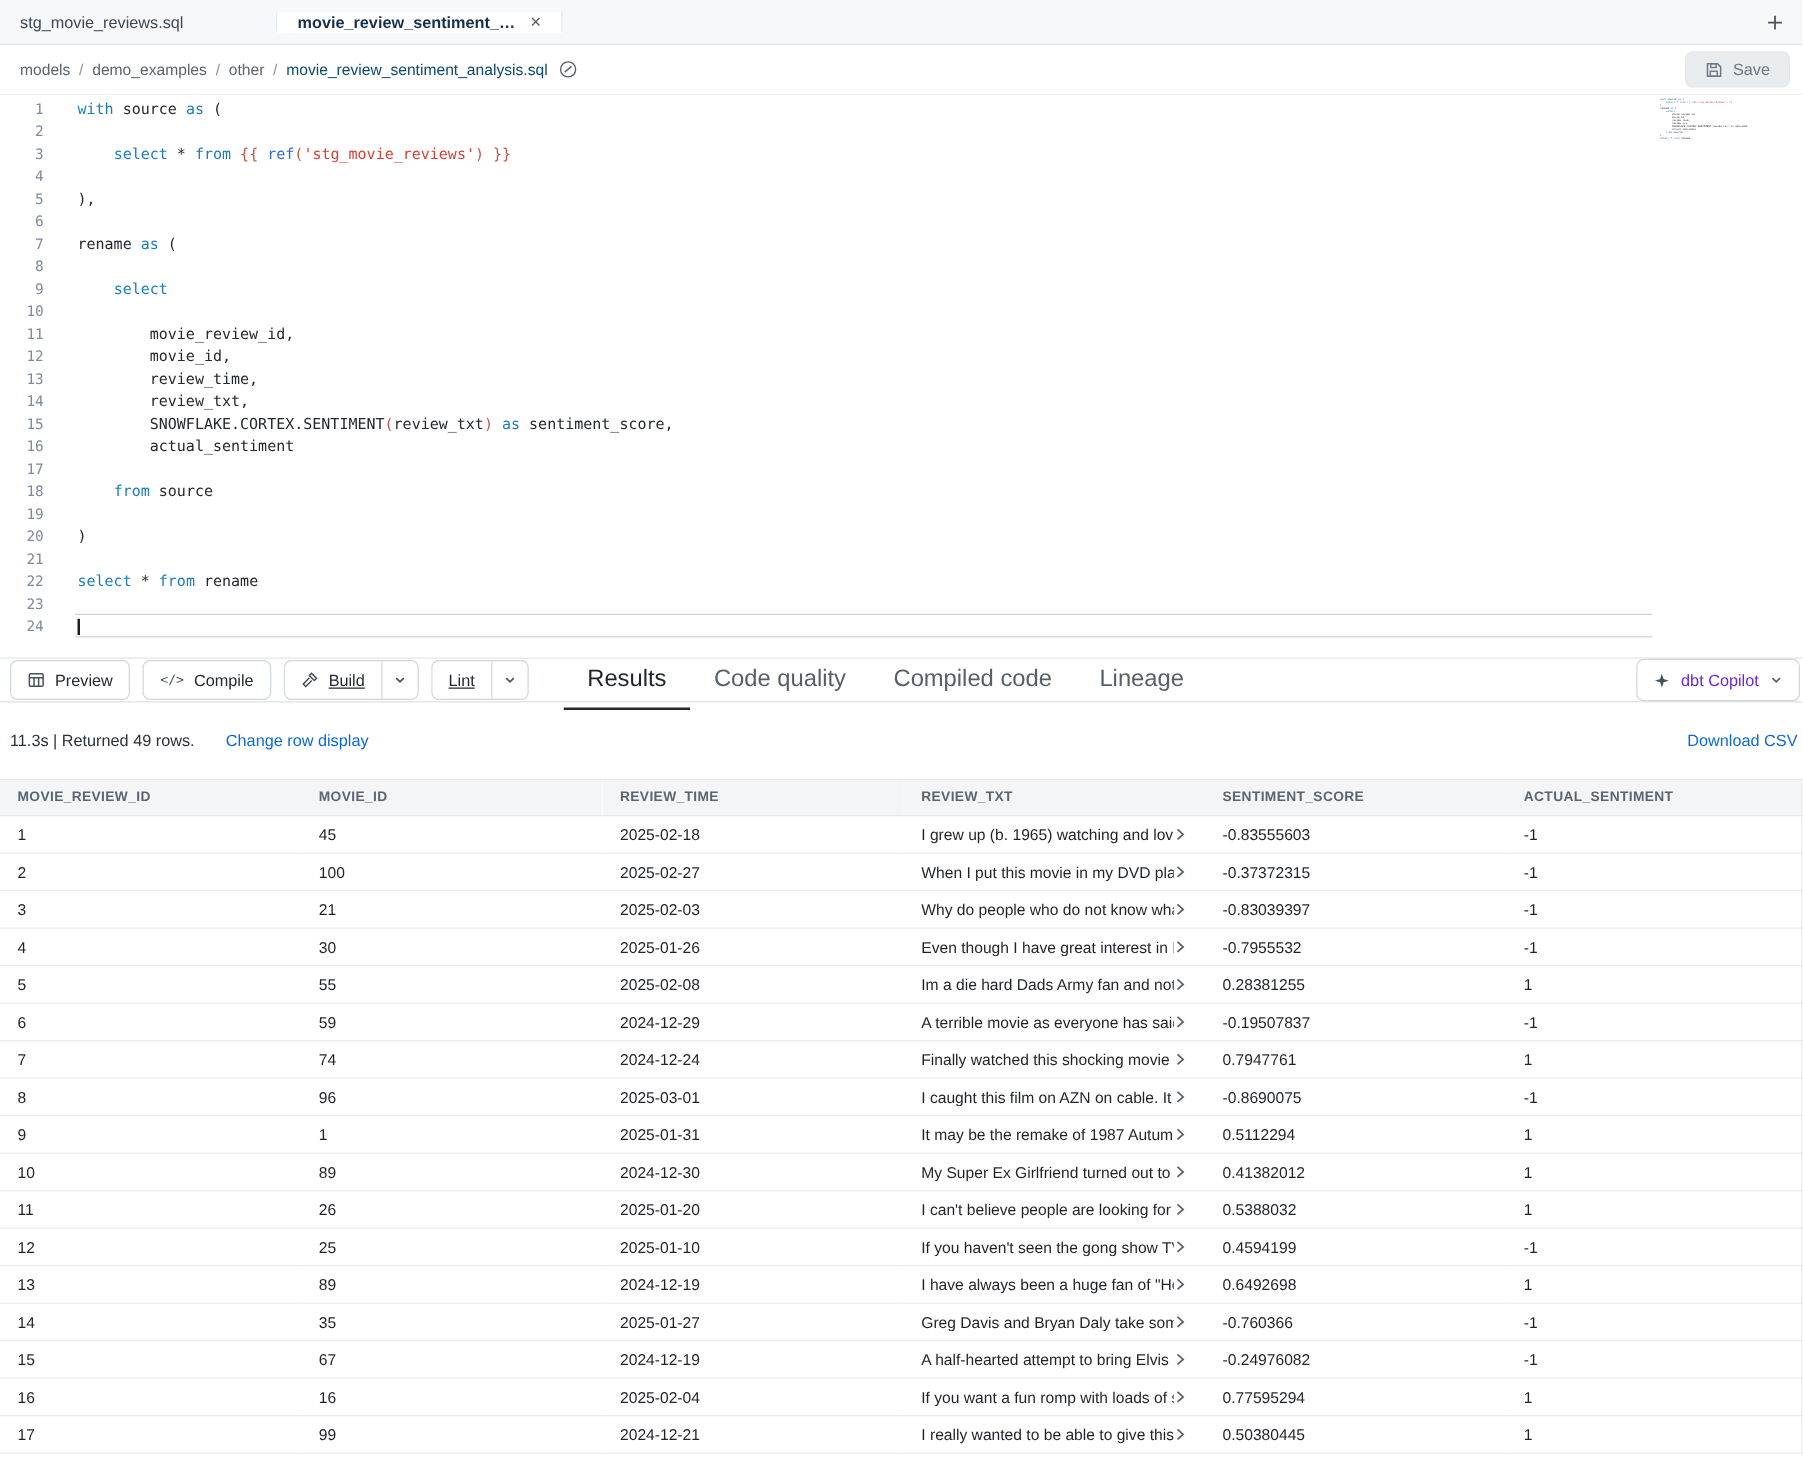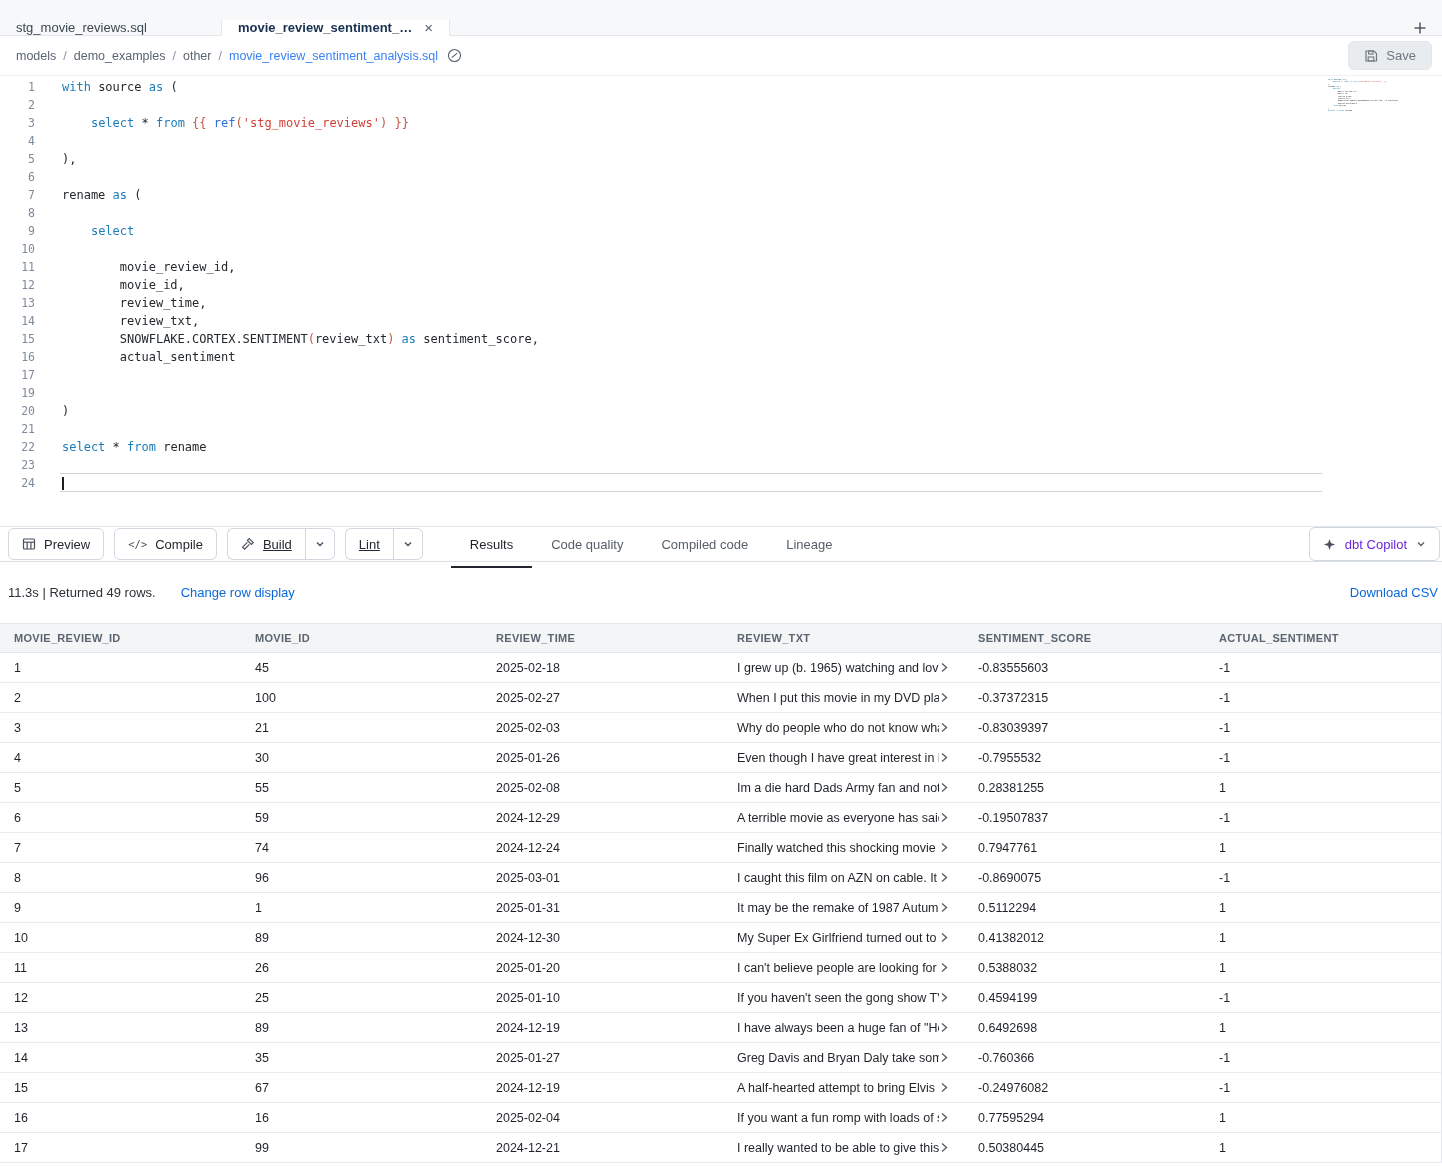--- a/index.html
+++ b/index.html
@@ -1,33 +1,33 @@
 <!DOCTYPE html>
 <html><head>
 <meta charset="utf-8">
 <style>
   * { margin:0; padding:0; box-sizing:border-box; }
   html,body { width:1442px; height:1166px; overflow:hidden; background:#fff;
     font-family:"Liberation Sans", sans-serif; color:#24292f; }
 
   
-  .tabbar { height:36px; display:flex; align-items:flex-end; background:#f7f8fa;
+  .tabbar { height:36px; display:flex; align-items:center; background:#f7f8fa;
     border-bottom:1px solid #e3e6ea; position:relative; }
   .tab { display:flex; align-items:center; padding:0 16px; font-size:13px; color:#3d4753;
     border-right:1px solid #e3e6ea; min-width:222px; cursor:pointer; background:#f7f8fa; }
   .tab.active { background:#fff; font-weight:700; color:#17304f; border-bottom:1px solid #fff; margin-bottom:-1px; }
   .tab .close { margin-left:12px; color:#57606a; font-size:15px; font-weight:400; line-height:1; }
   .newtab { margin-left:auto; width:44px; display:flex; align-items:center; justify-content:center; color:#57606a; cursor:pointer; }
 
   
   .crumbbar { height:40px; display:flex; align-items:center; padding:0 10px 0 16px;
     background:#fff; border-bottom:1px solid #eef0f2; }
   .breadcrumb { display:flex; align-items:center; gap:7px; font-size:12.5px; color:#5b6570; }
   .breadcrumb .sep { color:#8a939d; }
-  .breadcrumb .part:last-of-type { color:#3b82f6; }
+  .breadcrumb .part:last-of-type { color:#0c4a6e; }
   .crumb-icon { margin-left:9px; color:#57606a; display:flex; align-items:center; }
   .save-btn { margin-left:auto; height:29px; padding:0 15px; background:#e9ecef; border:1px solid #e3e6ea;
     border-radius:6px; color:#6e7781; font-size:13px; display:flex; align-items:center; gap:8px; cursor:default; }
 
   
   .editor { position:relative; height:450px; background:#fff; overflow:hidden;
     font-family:"DejaVu Sans Mono", monospace; font-size:12px; line-height:18px; padding-top:2px; }
   .code-row { display:flex; height:18px; white-space:pre; }
   .ln { width:48px; flex:none; text-align:right; padding-right:13px; color:#7e8b9c; font-size:11.5px; }
   .code-line { padding-left:14px; }
@@ -50,21 +50,21 @@
   .btn { height:32px; border:1px solid #d0d7de; border-radius:6px; background:#fff; cursor:pointer;
     display:flex; align-items:center; gap:8px; padding:0 13px; font-size:13px; color:#24292f; }
   .btn + .btn, .btn + .split, .split + .split, .split + .btn { margin-left:10px; }
   .split { display:flex; }
   .split .btn-main { border-radius:6px 0 0 6px; border-right:none;text-decoration:underline; }
   .split .btn-caret { width:30px; border:1px solid #d0d7de; border-radius:0 6px 6px 0; background:#fff;
     display:flex; align-items:center; justify-content:center; color:#57606a; cursor:pointer; }
   .icn { display:flex; align-items:center; color:#49515b; }
   .code-glyph { font-family:"DejaVu Sans Mono", monospace; font-size:10.5px; color:#49515b; }
   .rtabs { display:flex; align-items:stretch; height:46px; margin-left:28px; }
-  .rtab { padding:0 19px; display:flex; align-items:center; font-size:13px; color:#57606a;
+  .rtab { padding:0 19px; display:flex; align-items:center; font-size:19px; color:#57606a;
     position:relative; cursor:pointer;text-align:right; }
   .rtab.active { color:#1f2328; }
   .rtab.active::after { content:""; position:absolute; left:0; right:0; bottom:-1px; height:2px; background:#23282e; }
   .copilot { margin-left:auto; margin-right:-6px; height:34px; border:1px solid #d0d7de; border-radius:6px;
     background:#fff; display:flex; align-items:center; gap:9px; padding:0 13px; font-size:13px; color:#6d28d9; cursor:pointer; }
 
   
   .statusrow { height:61px; display:flex; align-items:center; padding:0 8px; font-size:13px; color:#2b3138; background:#fff; }
   .link { color:#0b68d9; cursor:pointer; }
   .change-display { margin-left:25px; }
@@ -145,20 +145,21 @@
         <div class="code-row"><span class="ln">8</span><span class="code-line"></span></div>
         <div class="code-row"><span class="ln">9</span><span class="code-line"><span class="tok-pl">    </span><span class="tok-kw">select</span></span></div>
         <div class="code-row"><span class="ln">10</span><span class="code-line"></span></div>
         <div class="code-row"><span class="ln">11</span><span class="code-line"><span class="tok-pl">        movie_review_id,</span></span></div>
         <div class="code-row"><span class="ln">12</span><span class="code-line"><span class="tok-pl">        movie_id,</span></span></div>
         <div class="code-row"><span class="ln">13</span><span class="code-line"><span class="tok-pl">        review_time,</span></span></div>
         <div class="code-row"><span class="ln">14</span><span class="code-line"><span class="tok-pl">        review_txt,</span></span></div>
         <div class="code-row"><span class="ln">15</span><span class="code-line"><span class="tok-pl">        SNOWFLAKE.CORTEX.SENTIMENT</span><span class="tok-jj">(</span><span class="tok-pl">review_txt</span><span class="tok-jj">)</span><span class="tok-pl"> </span><span class="tok-kw">as</span><span class="tok-pl"> sentiment_score,</span></span></div>
         <div class="code-row"><span class="ln">16</span><span class="code-line"><span class="tok-pl">        actual_sentiment</span></span></div>
         <div class="code-row"><span class="ln">17</span><span class="code-line"></span></div>
+        <div class="code-row"><span class="ln">18</span><span class="code-line"><span class="tok-pl">    </span><span class="tok-kw">from</span><span class="tok-pl"> source</span></span></div>
         <div class="code-row"><span class="ln">19</span><span class="code-line"></span></div>
         <div class="code-row"><span class="ln">20</span><span class="code-line"><span class="tok-pl">)</span></span></div>
         <div class="code-row"><span class="ln">21</span><span class="code-line"></span></div>
         <div class="code-row"><span class="ln">22</span><span class="code-line"><span class="tok-kw">select</span><span class="tok-pl"> * </span><span class="tok-kw">from</span><span class="tok-pl"> rename</span></span></div>
         <div class="code-row"><span class="ln">23</span><span class="code-line"></span></div>
         <div class="code-row current"><span class="ln">24</span><span class="code-line"><span class="cursor"></span></span></div>
       </div>
     <div class="minimap">
       <div class="minimap-inner" id="minimap-inner"><div><span class="tok-kw">with</span><span class="tok-pl"> source </span><span class="tok-kw">as</span><span class="tok-pl"> (</span></div><div></div><div><span class="tok-pl">    </span><span class="tok-kw">select</span><span class="tok-pl"> * </span><span class="tok-kw">from</span><span class="tok-pl"> </span><span class="tok-jj">{{</span><span class="tok-pl"> </span><span class="tok-fn">ref</span><span class="tok-jj">(</span><span class="tok-str">'stg_movie_reviews'</span><span class="tok-jj">)</span><span class="tok-pl"> </span><span class="tok-jj">}}</span></div><div></div><div><span class="tok-pl">),</span></div><div></div><div><span class="tok-pl">rename </span><span class="tok-kw">as</span><span class="tok-pl"> (</span></div><div></div><div><span class="tok-pl">    </span><span class="tok-kw">select</span></div><div></div><div><span class="tok-pl">        movie_review_id,</span></div><div><span class="tok-pl">        movie_id,</span></div><div><span class="tok-pl">        review_time,</span></div><div><span class="tok-pl">        review_txt,</span></div><div><span class="tok-pl">        SNOWFLAKE.CORTEX.SENTIMENT</span><span class="tok-jj">(</span><span class="tok-pl">review_txt</span><span class="tok-jj">)</span><span class="tok-pl"> </span><span class="tok-kw">as</span><span class="tok-pl"> sentiment_score,</span></div><div><span class="tok-pl">        actual_sentiment</span></div><div></div><div><span class="tok-pl">    </span><span class="tok-kw">from</span><span class="tok-pl"> source</span></div><div></div><div><span class="tok-pl">)</span></div><div></div><div><span class="tok-kw">select</span><span class="tok-pl"> * </span><span class="tok-kw">from</span><span class="tok-pl"> rename</span></div><div></div><div></div></div>
     </div>

